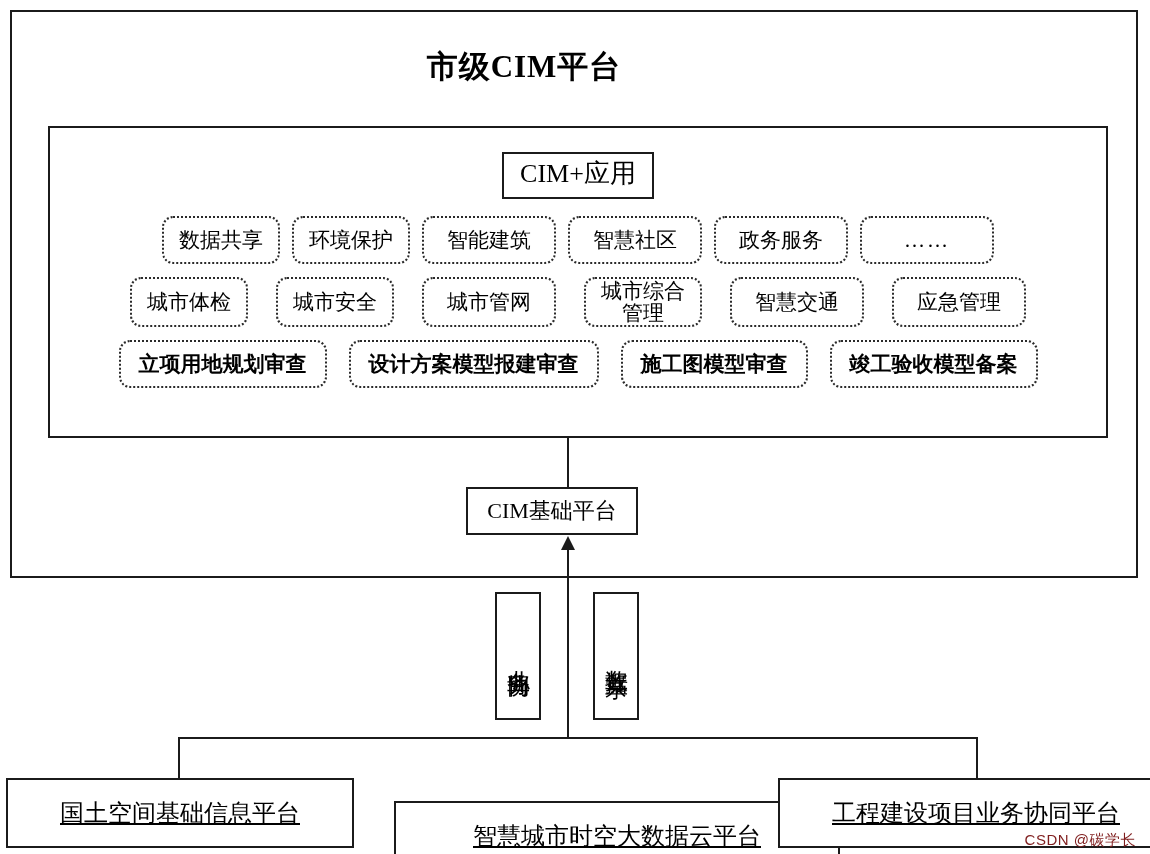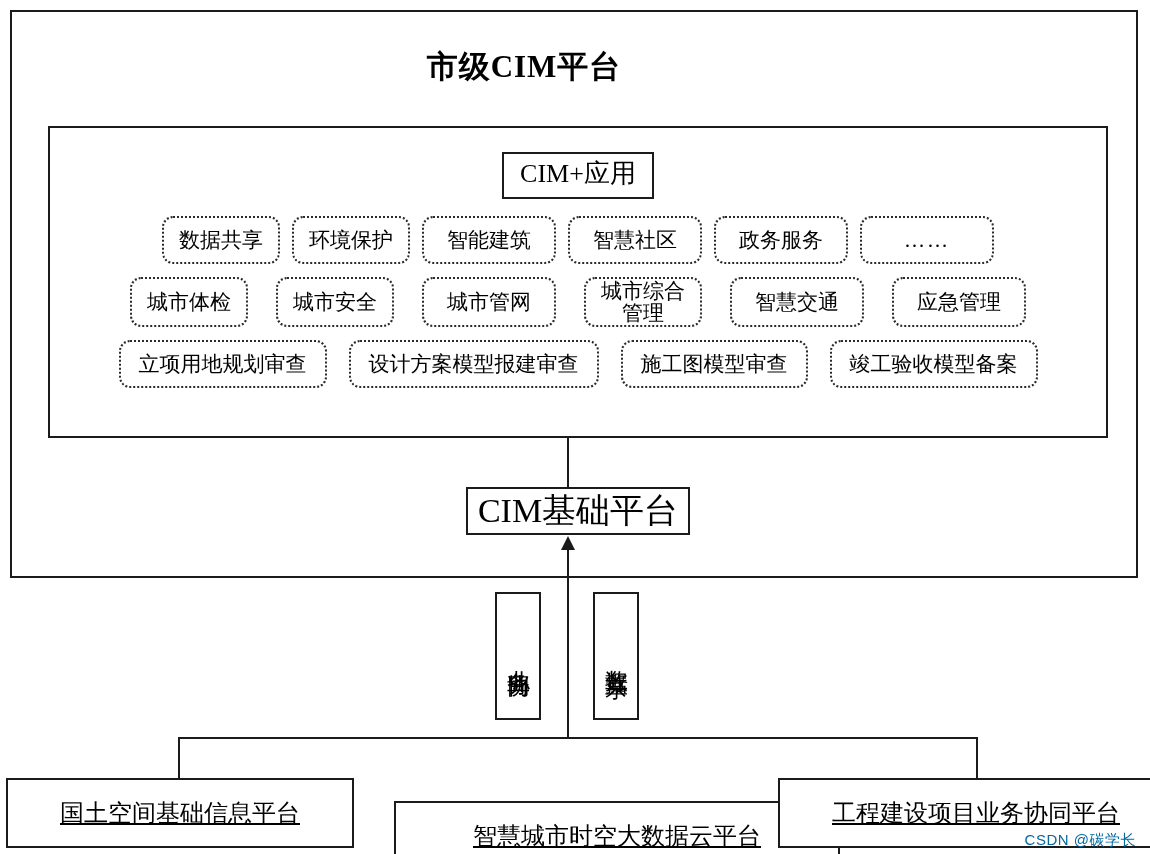--- a/index.html
+++ b/index.html
@@ -99,21 +99,21 @@
     align-items: center;
     justify-content: center;
     text-align: center;
     font-size: 21px;
     line-height: 24px;
     box-sizing: border-box;
     padding: 0 8px;
   }
   .row.r1 .dashed-chip { height: 48px; min-width: 118px; }
   .row.r2 .dashed-chip { height: 50px; min-width: 118px; }
-  .row.r3 .dashed-chip { height: 48px; padding: 0 18px; }
+  .row.r3 .dashed-chip { height: 48px; padding: 0 18px; font-weight: bold; }
 
   .chip-wide-1  { width: 134px; }
   .chip-dots    { width: 134px; letter-spacing: 2px; }
   .chip-twoline { line-height: 22px; }
 
   
   .vline {
     position: absolute;
     width: 2px;
     background: #1b1b1b;
@@ -130,29 +130,29 @@
     border-left: 7px solid transparent;
     border-right: 7px solid transparent;
     border-bottom: 14px solid #1b1b1b;
   }
 
   
   .base-platform {
     position: absolute;
     left: 466px;
     top: 487px;
-    width: 224px;
+    width: 172px;
     height: 48px;
     border: 2px solid #1b1b1b;
     box-sizing: border-box;
     background: #ffffff;
     display: flex;
     align-items: center;
     justify-content: center;
-    font-size: 34px;
+    font-size: 22px;
   }
 
   
   .vbox {
     position: absolute;
     width: 46px;
     height: 128px;
     border: 2px solid #1b1b1b;
     box-sizing: border-box;
     background: #ffffff;
@@ -185,21 +185,21 @@
   }
   .bb-1 { left: 6px;   width: 348px; }
   .bb-2 { left: 394px; width: 446px; margin-top: 23px; }
   .bb-3 { left: 778px; width: 396px; }
 
   .watermark {
     position: absolute;
     right: 14px;
     bottom: 4px;
     font-size: 15px;
-    color: #0369a1;
+    color: #7f1d1d;
     font-family: "Liberation Sans", sans-serif;
     letter-spacing: 0.5px;
   }
 </style>
 </head>
 <body>
 
 <div id="canvas">
 
   <div class="outer-frame"></div>

